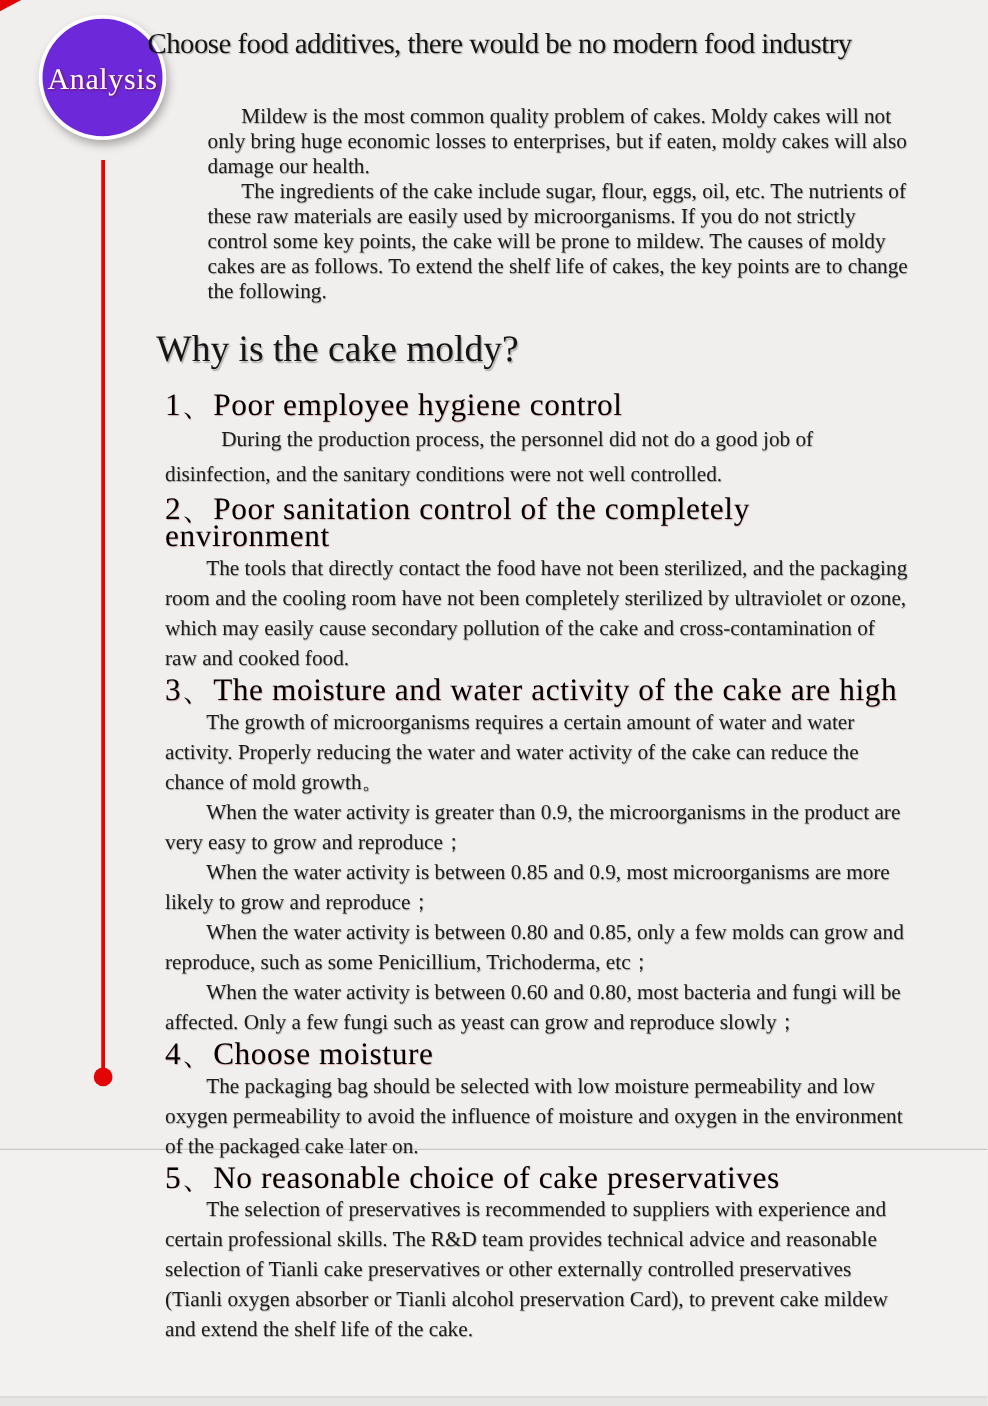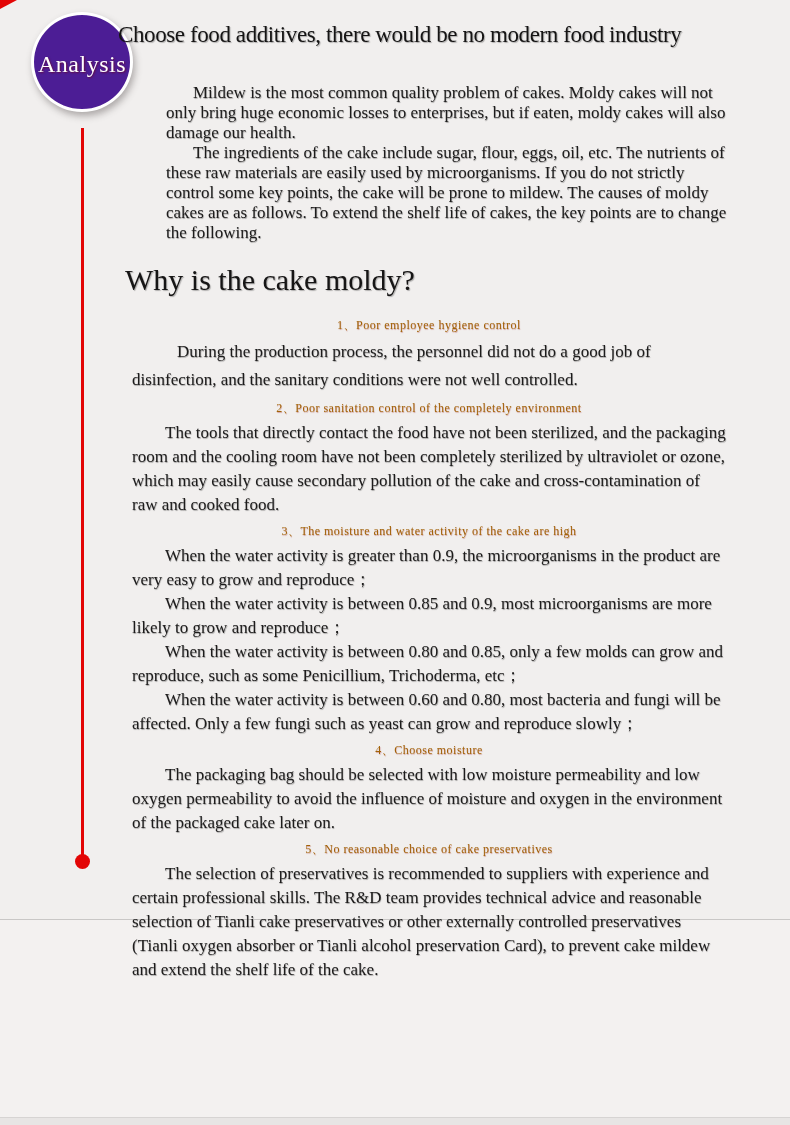--- a/index.html
+++ b/index.html
@@ -20,21 +20,21 @@
   .timeline{
     position:absolute;left:81px;top:128px;width:3px;height:727px;
     background:#e30505;
   }
   .timeline-dot{
     position:absolute;left:75px;top:854px;width:15px;height:15px;
     border-radius:50%;background:#e30505;
   }
   .badge{
     position:absolute;left:31px;top:12px;width:96px;height:94px;
-    background:#4c1d95;border:3px solid #ffffff;border-radius:50%;
+    background:#6d28d9;border:3px solid #ffffff;border-radius:50%;
     box-shadow:2px 4px 7px rgba(90,85,85,0.45);
     display:flex;align-items:center;justify-content:center;
   }
   .badge span{
     color:#ffffff;font-size:24px;letter-spacing:0.5px;
     text-shadow:1px 1px 2px rgba(120,0,0,0.6);
     transform:translateY(2px);
   }
   .divider{
     position:absolute;left:0;top:919px;width:790px;height:198px;
@@ -60,24 +60,23 @@
     position:absolute;left:125px;top:263px;margin:0;z-index:2;
     font-size:30px;font-weight:normal;color:#161515;
     text-shadow:1px 1px 1px rgba(0,0,0,0.28);
   }
   .items{
     position:absolute;left:132px;top:311px;width:594px;z-index:2;
     color:#1d1c1c;font-size:17px;
     text-shadow:0.6px 0.8px 0.8px rgba(0,0,0,0.30);
   }
   .item-title{
-    margin:3px 0 2px 0;font-size:12px;font-weight:normal;
-    color:#a16207;letter-spacing:0.5px;line-height:22px;
+    margin:3px 0 2px 0;font-size:25px;font-weight:normal;
+    color:#000000;letter-spacing:0.5px;line-height:22px;
     text-shadow:0.5px 0.7px 0.8px rgba(160,30,30,0.35);
-    text-align:center;
   }
   .items p{margin:0;line-height:24px;text-indent:33px;}
   .items p.loose{line-height:28px;text-indent:45px;}
   .items p.note{
     color:#dc4343;line-height:29px;text-indent:58px;
     text-shadow:0.5px 0.7px 0.8px rgba(160,30,30,0.35);
   }
 </style>
 </head>
 <body>
@@ -106,20 +105,21 @@
 
   <div class="items">
 
     <h3 class="item-title"><span>1、</span><span>Poor employee hygiene control</span></h3>
     <p class="loose">During the production process, the personnel did not do a good job of disinfection, and the sanitary conditions were not well controlled.</p>
 
     <h3 class="item-title"><span>2、</span><span>Poor sanitation control of the completely environment</span></h3>
     <p>The tools that directly contact the food have not been sterilized, and the packaging room and the cooling room have not been completely sterilized by ultraviolet or ozone, which may easily cause secondary pollution of the cake and cross-contamination of raw and cooked food.</p>
 
     <h3 class="item-title"><span>3、</span><span>The moisture and water activity of the cake are high</span></h3>
+    <p>The growth of microorganisms requires a certain amount of water and water activity. Properly reducing the water and water activity of the cake can reduce the chance of mold growth。</p>
     <p>When the water activity is greater than 0.9, the microorganisms in the product are very easy to grow and reproduce；</p>
     <p>When the water activity is between 0.85 and 0.9, most microorganisms are more likely to grow and reproduce；</p>
     <p>When the water activity is between 0.80 and 0.85, only a few molds can grow and reproduce, such as some Penicillium, Trichoderma, etc；</p>
     <p>When the water activity is between 0.60 and 0.80, most bacteria and fungi will be affected. Only a few fungi such as yeast can grow and reproduce slowly；</p>
 
     <h3 class="item-title"><span>4、</span><span>Choose moisture</span></h3>
     <p>The packaging bag should be selected with low moisture permeability and low oxygen permeability to avoid the influence of moisture and oxygen in the environment of the packaged cake later on.</p>
 
     <h3 class="item-title"><span>5、</span><span>No reasonable choice of cake preservatives</span></h3>
     <p>The selection of preservatives is recommended to suppliers with experience and certain professional skills. The R&amp;D team provides technical advice and reasonable selection of Tianli cake preservatives or other externally controlled preservatives (Tianli oxygen absorber or Tianli alcohol preservation Card), to prevent cake mildew and extend the shelf life of the cake.</p>

